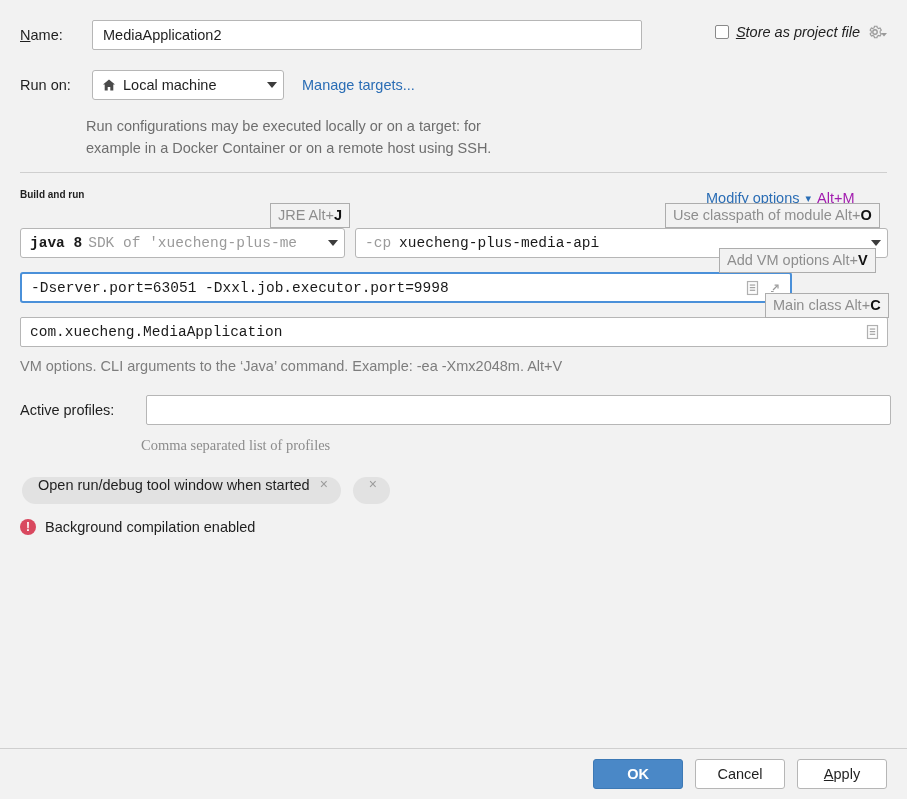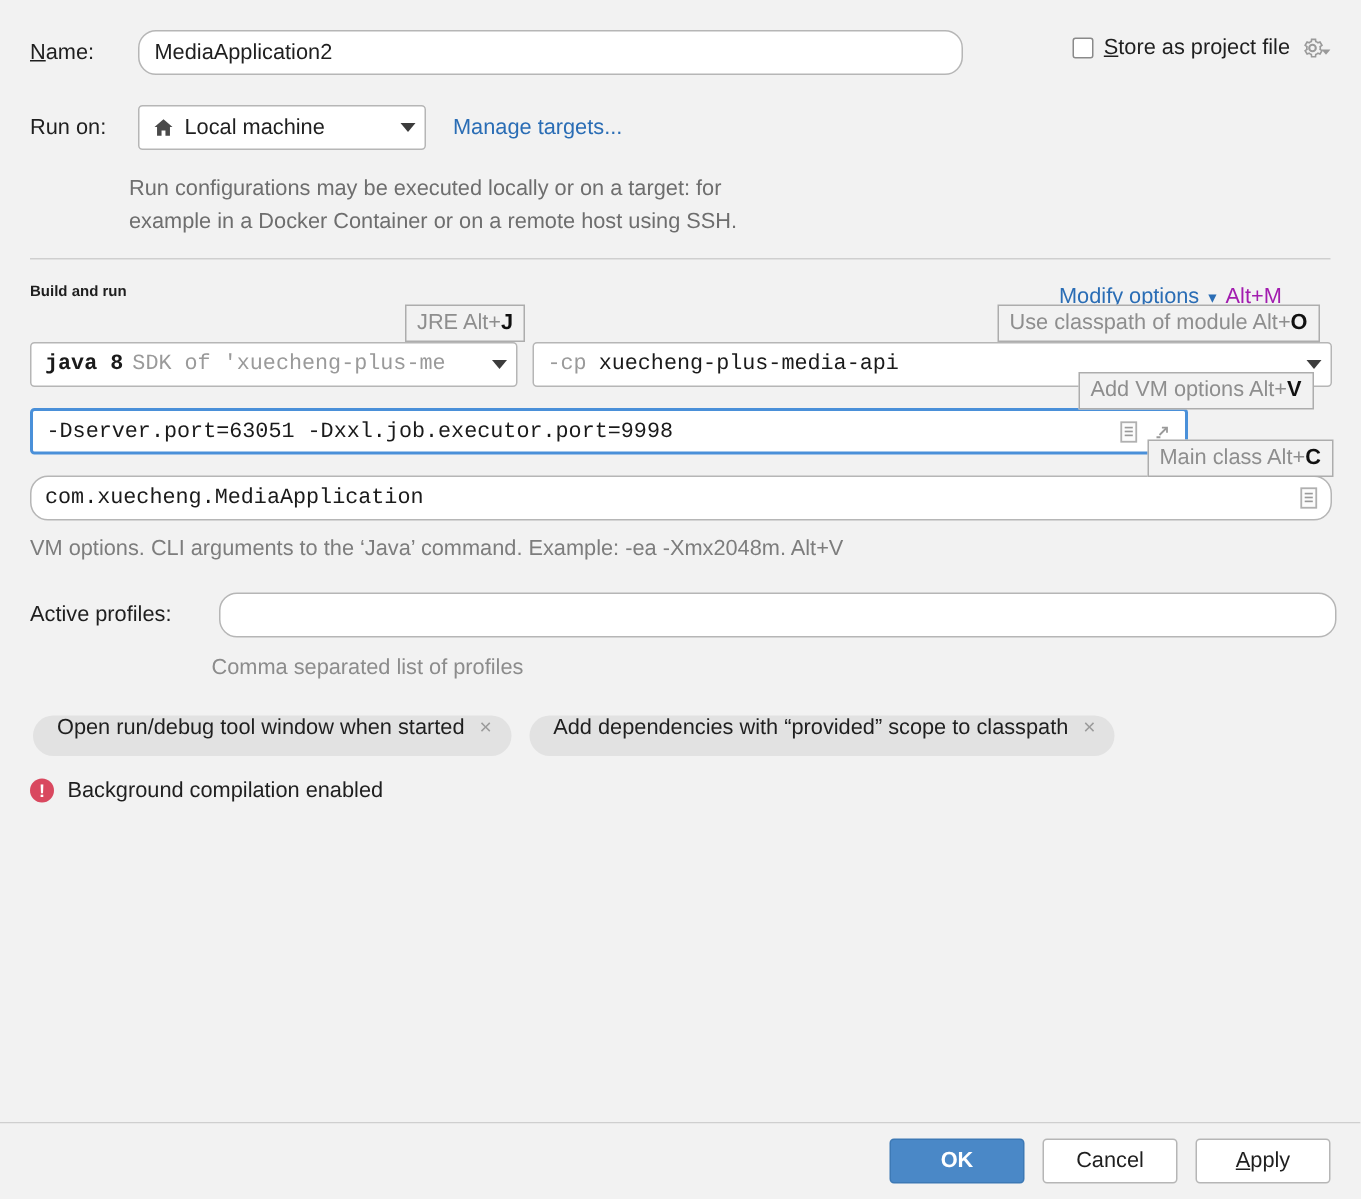--- a/index.html
+++ b/index.html
@@ -12,21 +12,21 @@
     color: #1f1f1f;
     position: relative;
     overflow: hidden;
   }
   .mono { font-family: "Liberation Mono", "DejaVu Sans Mono", monospace; }
 
   
   .tf {
     background: #ffffff;
     border: 1px solid #b6b6b6;
-    border-radius: 12px;
+    border-radius: 2px;
     height: 30px;
     display: flex;
     align-items: center;
     padding: 0 8px;
   }
   .tf.focused {
     border: 2px solid #4a90d9;
     border-radius: 3px;
   }
   .lbl { font-size: 14.5px; color: #1f1f1f; }
@@ -41,21 +41,21 @@
   }
   #name-label { width: 72px; }
   #name-input-wrap { width: 550px; }
   #name-input {
     border: none; outline: none; width: 100%;
     font-family: "Liberation Sans", sans-serif; font-size: 14.5px; color: #1f1f1f;
     background: transparent;
   }
   #store-wrap {
     position: absolute; right: 0px; top: 4px;
-    display: flex; align-items: center; gap: 7px;
+    display: flex; align-items: center; gap: 7px; font-style: italic;
   }
   .cb {
     width: 14px; height: 14px; background: #fff;
     border: 1px solid #8a8a8a; border-radius: 2px; display: inline-block;
   }
 
   #runon-row {
     position: absolute; left: 20px; top: 70px; width: 867px; height: 30px;
     display: flex; align-items: center;
   }
@@ -81,21 +81,21 @@
     position: absolute; left: 20px; top: 172px; width: 867px; height: 1px;
     background: #cfcfcf;
   }
 
   #build-run-title {
     position: absolute; left: 20px; top: 189px;
     font-weight: bold; font-size: 10px;
   }
   #modify-options {
     position: absolute; left: 706px; top: 190px;
-    display: flex; align-items: center; gap: 6px; font-size: 14.5px;
+    display: flex; align-items: center; gap: 6px; font-size: 14.5px; text-decoration: underline;
   }
   #modify-options .mo-link { color: #2a6db5; }
   #modify-options .mo-chev { color: #2a6db5; font-size: 11px; }
   #modify-options .mo-key { color: #a21caf; }
 
   
   #jre-combo {
     position: absolute; left: 20px; top: 228px; width: 325px; height: 30px;
     overflow: hidden; white-space: nowrap;
   }
@@ -141,21 +141,21 @@
     display: flex; align-items: center;
   }
   #profiles-label { width: 126px; }
   #profiles-field { flex: 1; }
   #profiles-input {
     border: none; outline: none; width: 100%; background: transparent;
     font-family: "Liberation Sans", sans-serif; font-size: 14.5px;
   }
   #profiles-hint {
     position: absolute; left: 141px; top: 437px;
-    color: #8c8c8c; font-size: 14.5px;
+    color: #8c8c8c; font-size: 14.5px; font-family: Liberation Serif, serif;
   }
 
   
   #chips { position: absolute; left: 22px; top: 477px; display: flex; gap: 12px; }
   .chip {
     background: #e2e2e2; border-radius: 14px; height: 27px;
     display: flex; align-items: flex-start; gap: 10px;
     padding: 0 13px 0 16px; font-size: 14.5px; color: #1f1f1f;
   }
   .chip-x { color: #9b9b9b; font-size: 14px; line-height: 1; }
@@ -318,21 +318,20 @@
   </div>
 </div>
 <div id="profiles-hint" class="hint">Comma separated list of profiles</div>
 
 <div id="chips">
   <div class="chip">
     <span>Open run/debug tool window when started</span>
     <span class="chip-x">×</span>
   </div>
   <div class="chip">
-    <span>Add dependencies with “provided” scope to classpath</span>
     <span class="chip-x">×</span>
   </div>
 </div>
 
 <div id="warning">
   <span class="warn-badge">!</span>
   <span>Background compilation enabled</span>
 </div>
 
 <div id="tip-jre" class="tip">

